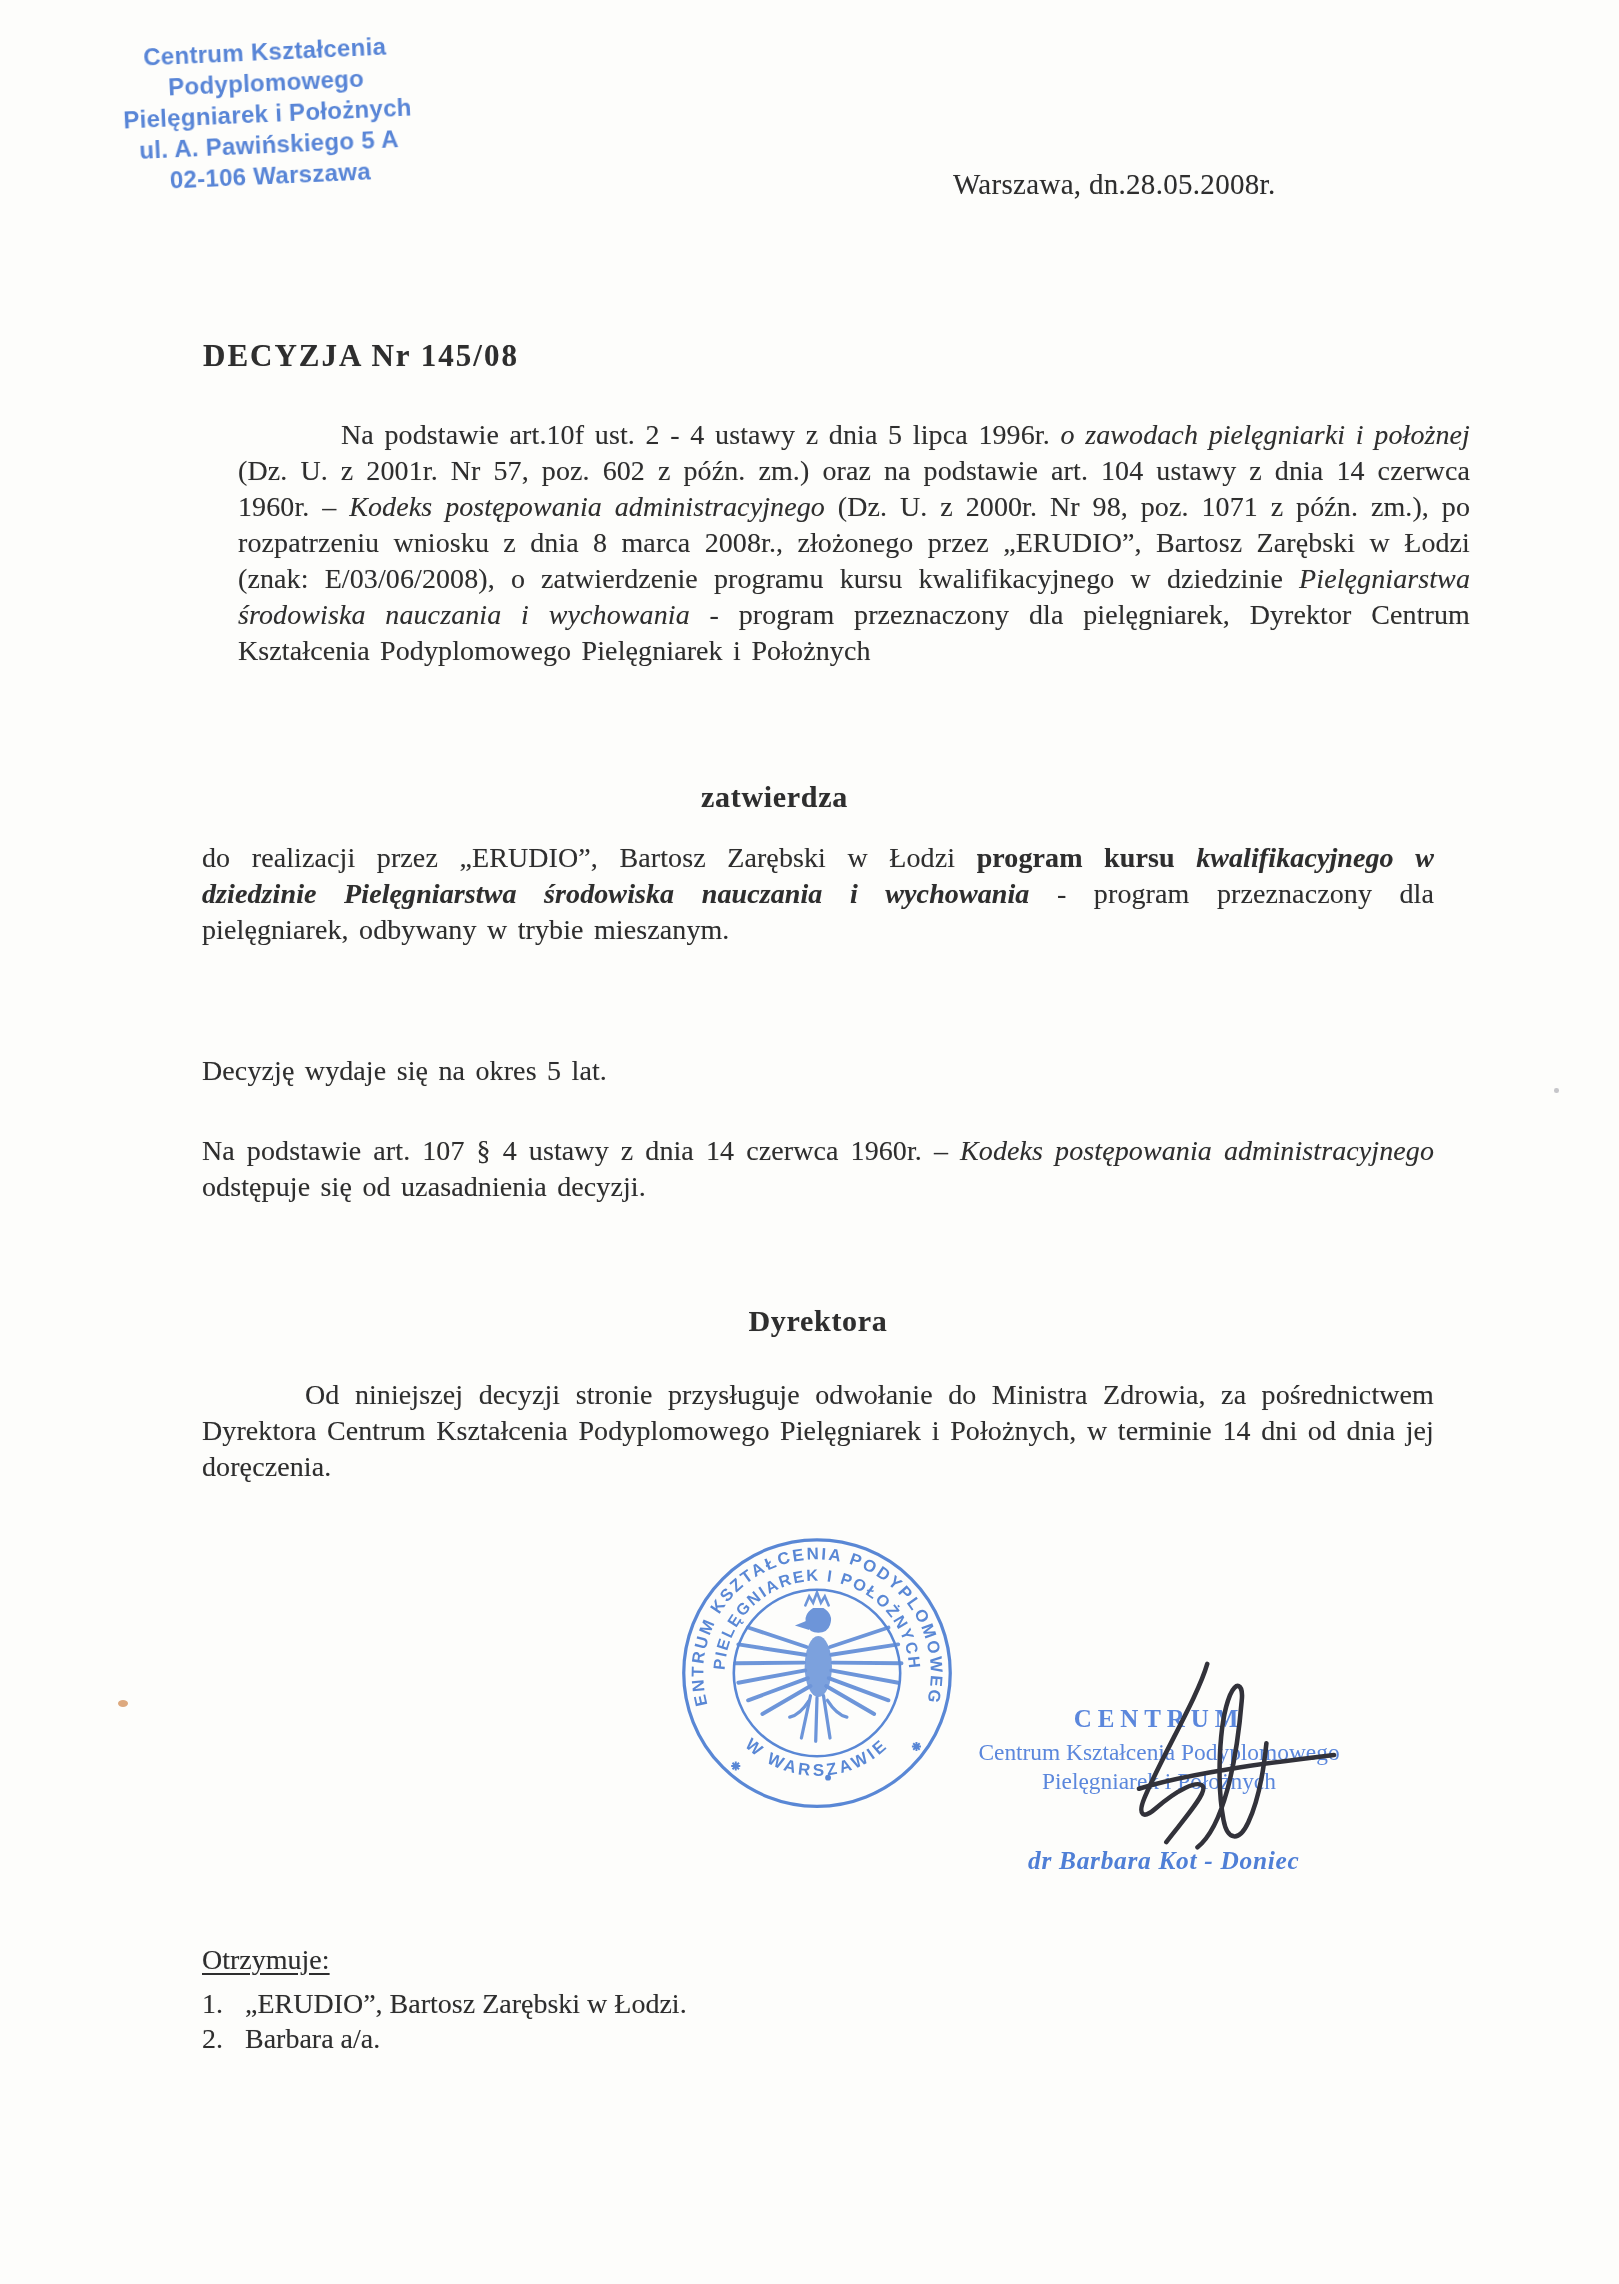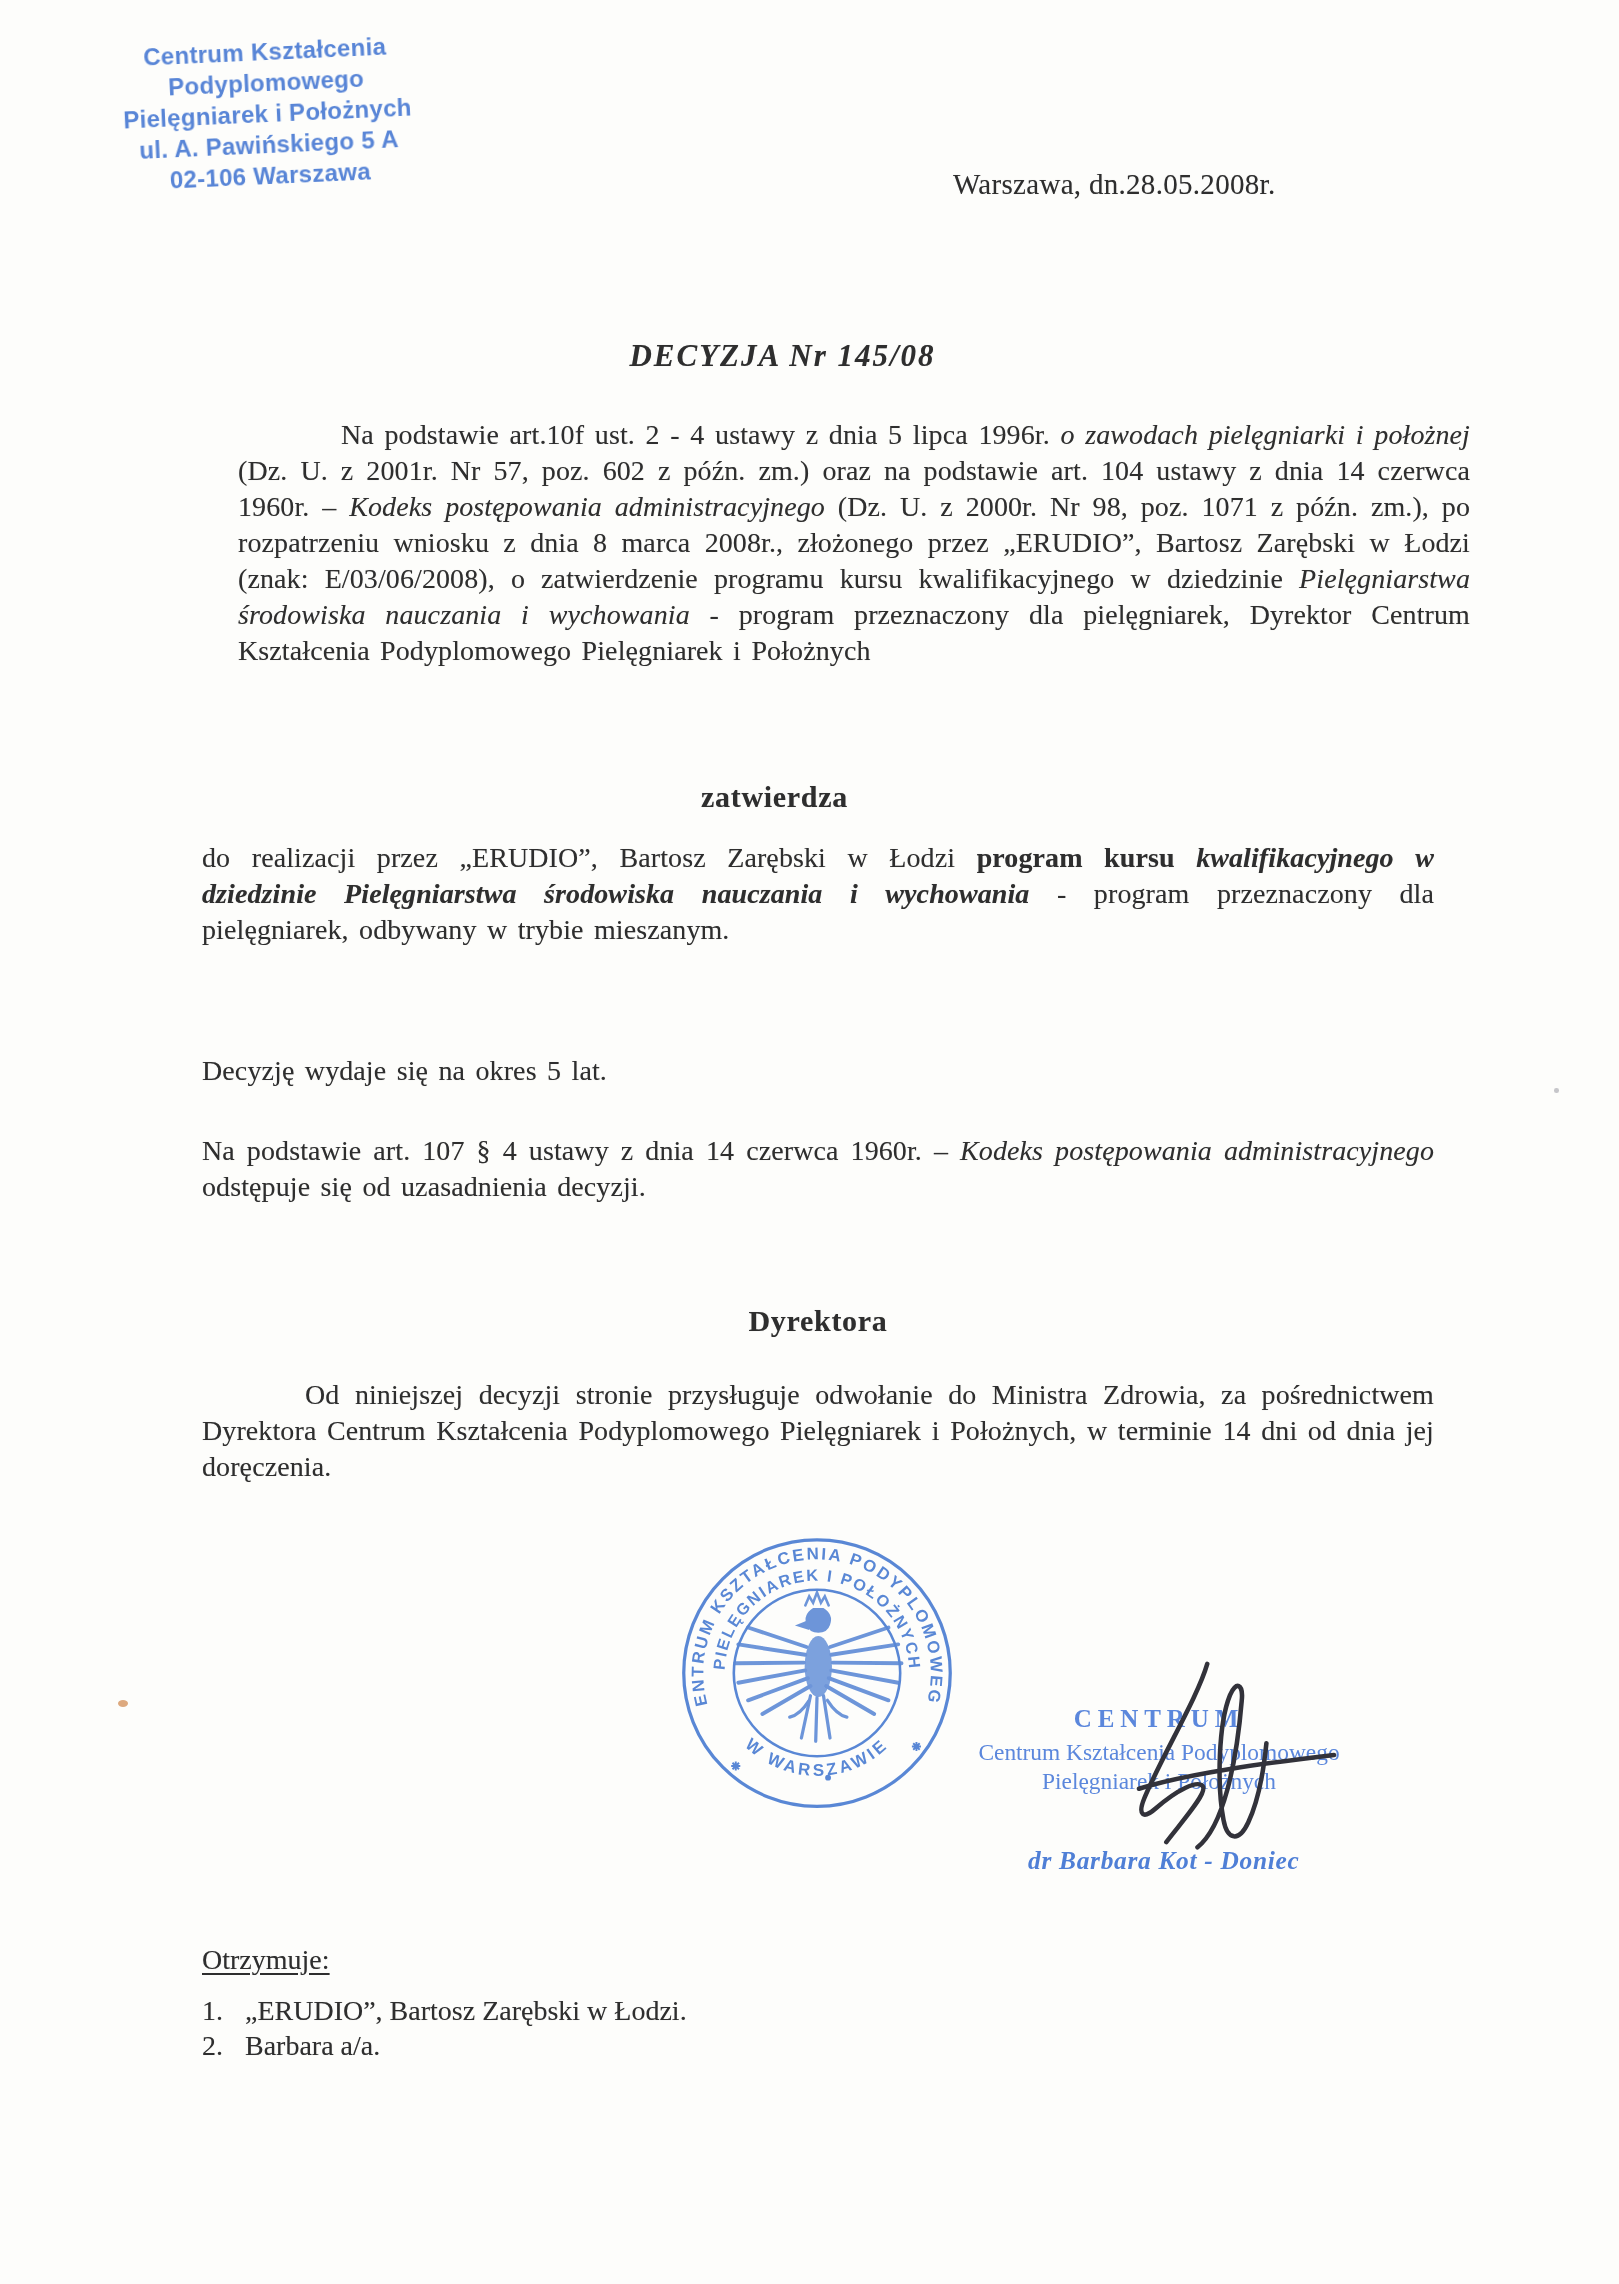--- a/index.html
+++ b/index.html
@@ -24,21 +24,21 @@
 
   
   .dateline{
     position:absolute;left:953px;top:168px;
     font-size:29px;letter-spacing:0.3px;
   }
 
   
   .doc-title{
     position:absolute;left:203px;top:338px;width:1159px;
-    text-align:center;font-weight:700;font-size:31px;letter-spacing:2px;font-style:italic;
+    font-weight:700;font-size:31px;letter-spacing:2px;
   }
   .h-zatwierdza{
     position:absolute;left:195px;top:780px;width:1159px;
     text-align:center;font-weight:700;font-size:30px;letter-spacing:0.7px;
   }
   .h-pouczenie{
     position:absolute;left:202px;top:1304px;width:1232px;
     text-align:center;font-weight:700;font-size:30px;letter-spacing:0.7px;
   }
 
@@ -82,21 +82,21 @@
   .sig-scribble{
     position:absolute;left:1100px;top:1652px;width:273px;height:228px;
     z-index:5;
   }
 
   
   .dist{
     position:absolute;left:202px;top:1944px;
     font-size:28px;line-height:31px;
   }
-  .dist-heading{ text-decoration:underline;text-underline-offset:3.9px;margin-bottom:20px; }
+  .dist-heading{ text-decoration:underline;text-underline-offset:3.9px;margin-bottom:13px; }
   .dist-row{ display:flex;margin-top:3.9px; }
   .dist-num{ width:43px;flex:0 0 43px; }
 
   
   .artifact{ position:absolute;border-radius:50%; }
   .art-orange{ left:118px;top:1700px;width:10.4px;height:7.2px;background:#d79a67;opacity:.85; }
   .art-gray{ left:1554px;top:1088px;width:4.6px;height:4.6px;background:#8f8f9a;opacity:.5; }
 </style>
 </head>
 <body>

